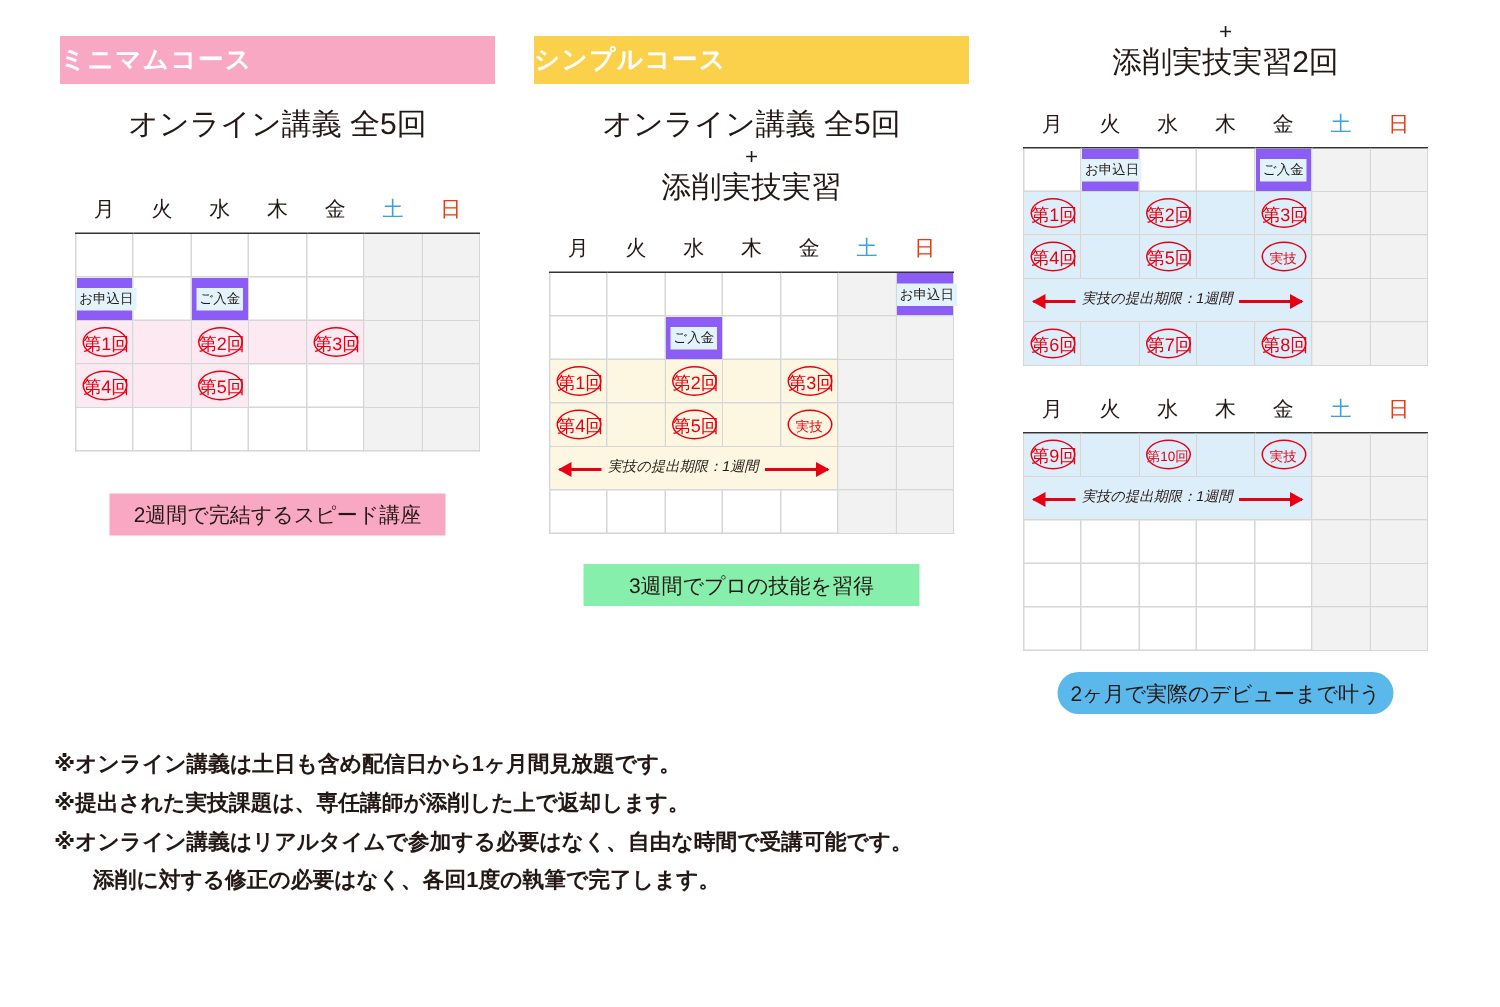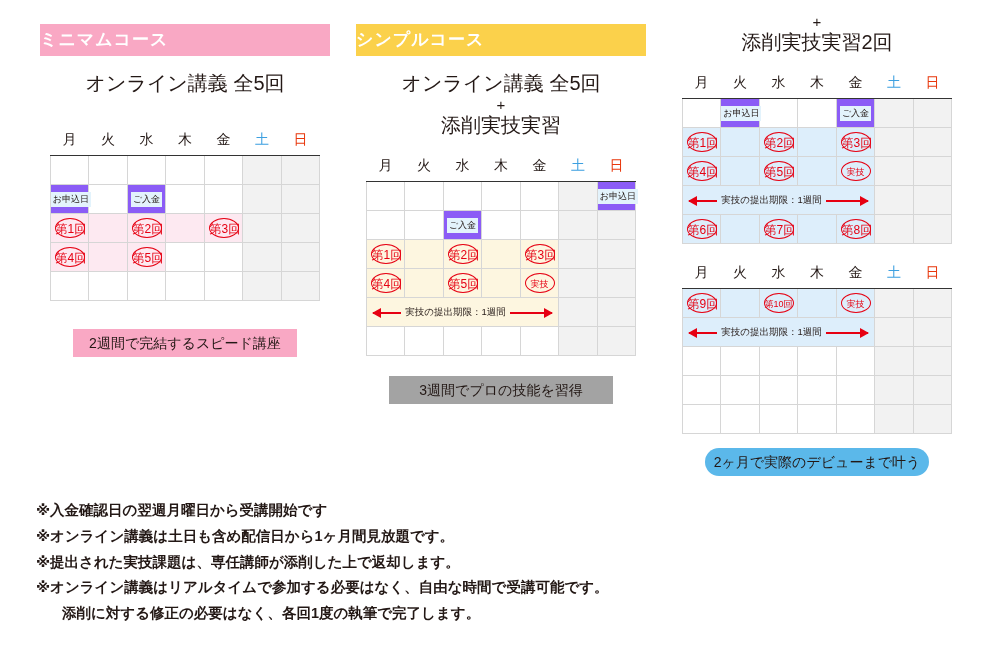--- a/index.html
+++ b/index.html
@@ -97,31 +97,32 @@
   }
   .arrowbox .line:after{
     content:"";position:absolute;right:-1px;top:-4px;
     border-top:5px solid transparent;border-bottom:5px solid transparent;
     border-left:9px solid #e60012;
   }
   .arrowbox .lbl{
     position:absolute;left:0;right:14px;top:0;height:22px;line-height:22px;
     font-size:9.5px;color:#231815;
     background:transparent;
+    font-style:italic;
   }
   .arrowbox .lbl span{background:#ddeefb;padding:0 4px;}
   .arrowbox.onyellow .lbl span{background:#fdf6e0;}
 
   .course-footer{
     width:224px;margin:0 auto;
     height:28px;line-height:28px;text-align:center;
     font-size:14px;color:#231815;
   }
   .foot-pink{background:#f9a8c4;}
-  .foot-yellow{background:#a3a3a3;}
+  .foot-yellow{background:#86efac;}
   .foot-blue{background:#5bb8ea;border-radius:14px;}
 
   #notes{
     position:absolute;left:36px;top:498px;width:620px;
     font-size:14.5px;line-height:1.78;color:#231815;font-weight:bold;
   }
   #notes div{white-space:nowrap;}
   #notes .indent{padding-left:26px;}
 </style>
 </head>
@@ -401,18 +402,17 @@
       <td class="wk"></td>
       <td class="wk"></td>
     </tr>
   </tbody>
     </table>
 
   <div class="course-footer foot-blue" style="margin-top:14px;">2ヶ月で実際のデビューまで叶う</div>
 </div>
 
 <div id="notes">
-  <div>※入金確認日の翌週月曜日から受講開始です</div>
   <div>※オンライン講義は土日も含め配信日から1ヶ月間見放題です。</div>
   <div>※提出された実技課題は、専任講師が添削した上で返却します。</div>
   <div>※オンライン講義はリアルタイムで参加する必要はなく、自由な時間で受講可能です。</div>
   <div class="indent">添削に対する修正の必要はなく、各回1度の執筆で完了します。</div>
 </div>
 
 </body></html>

